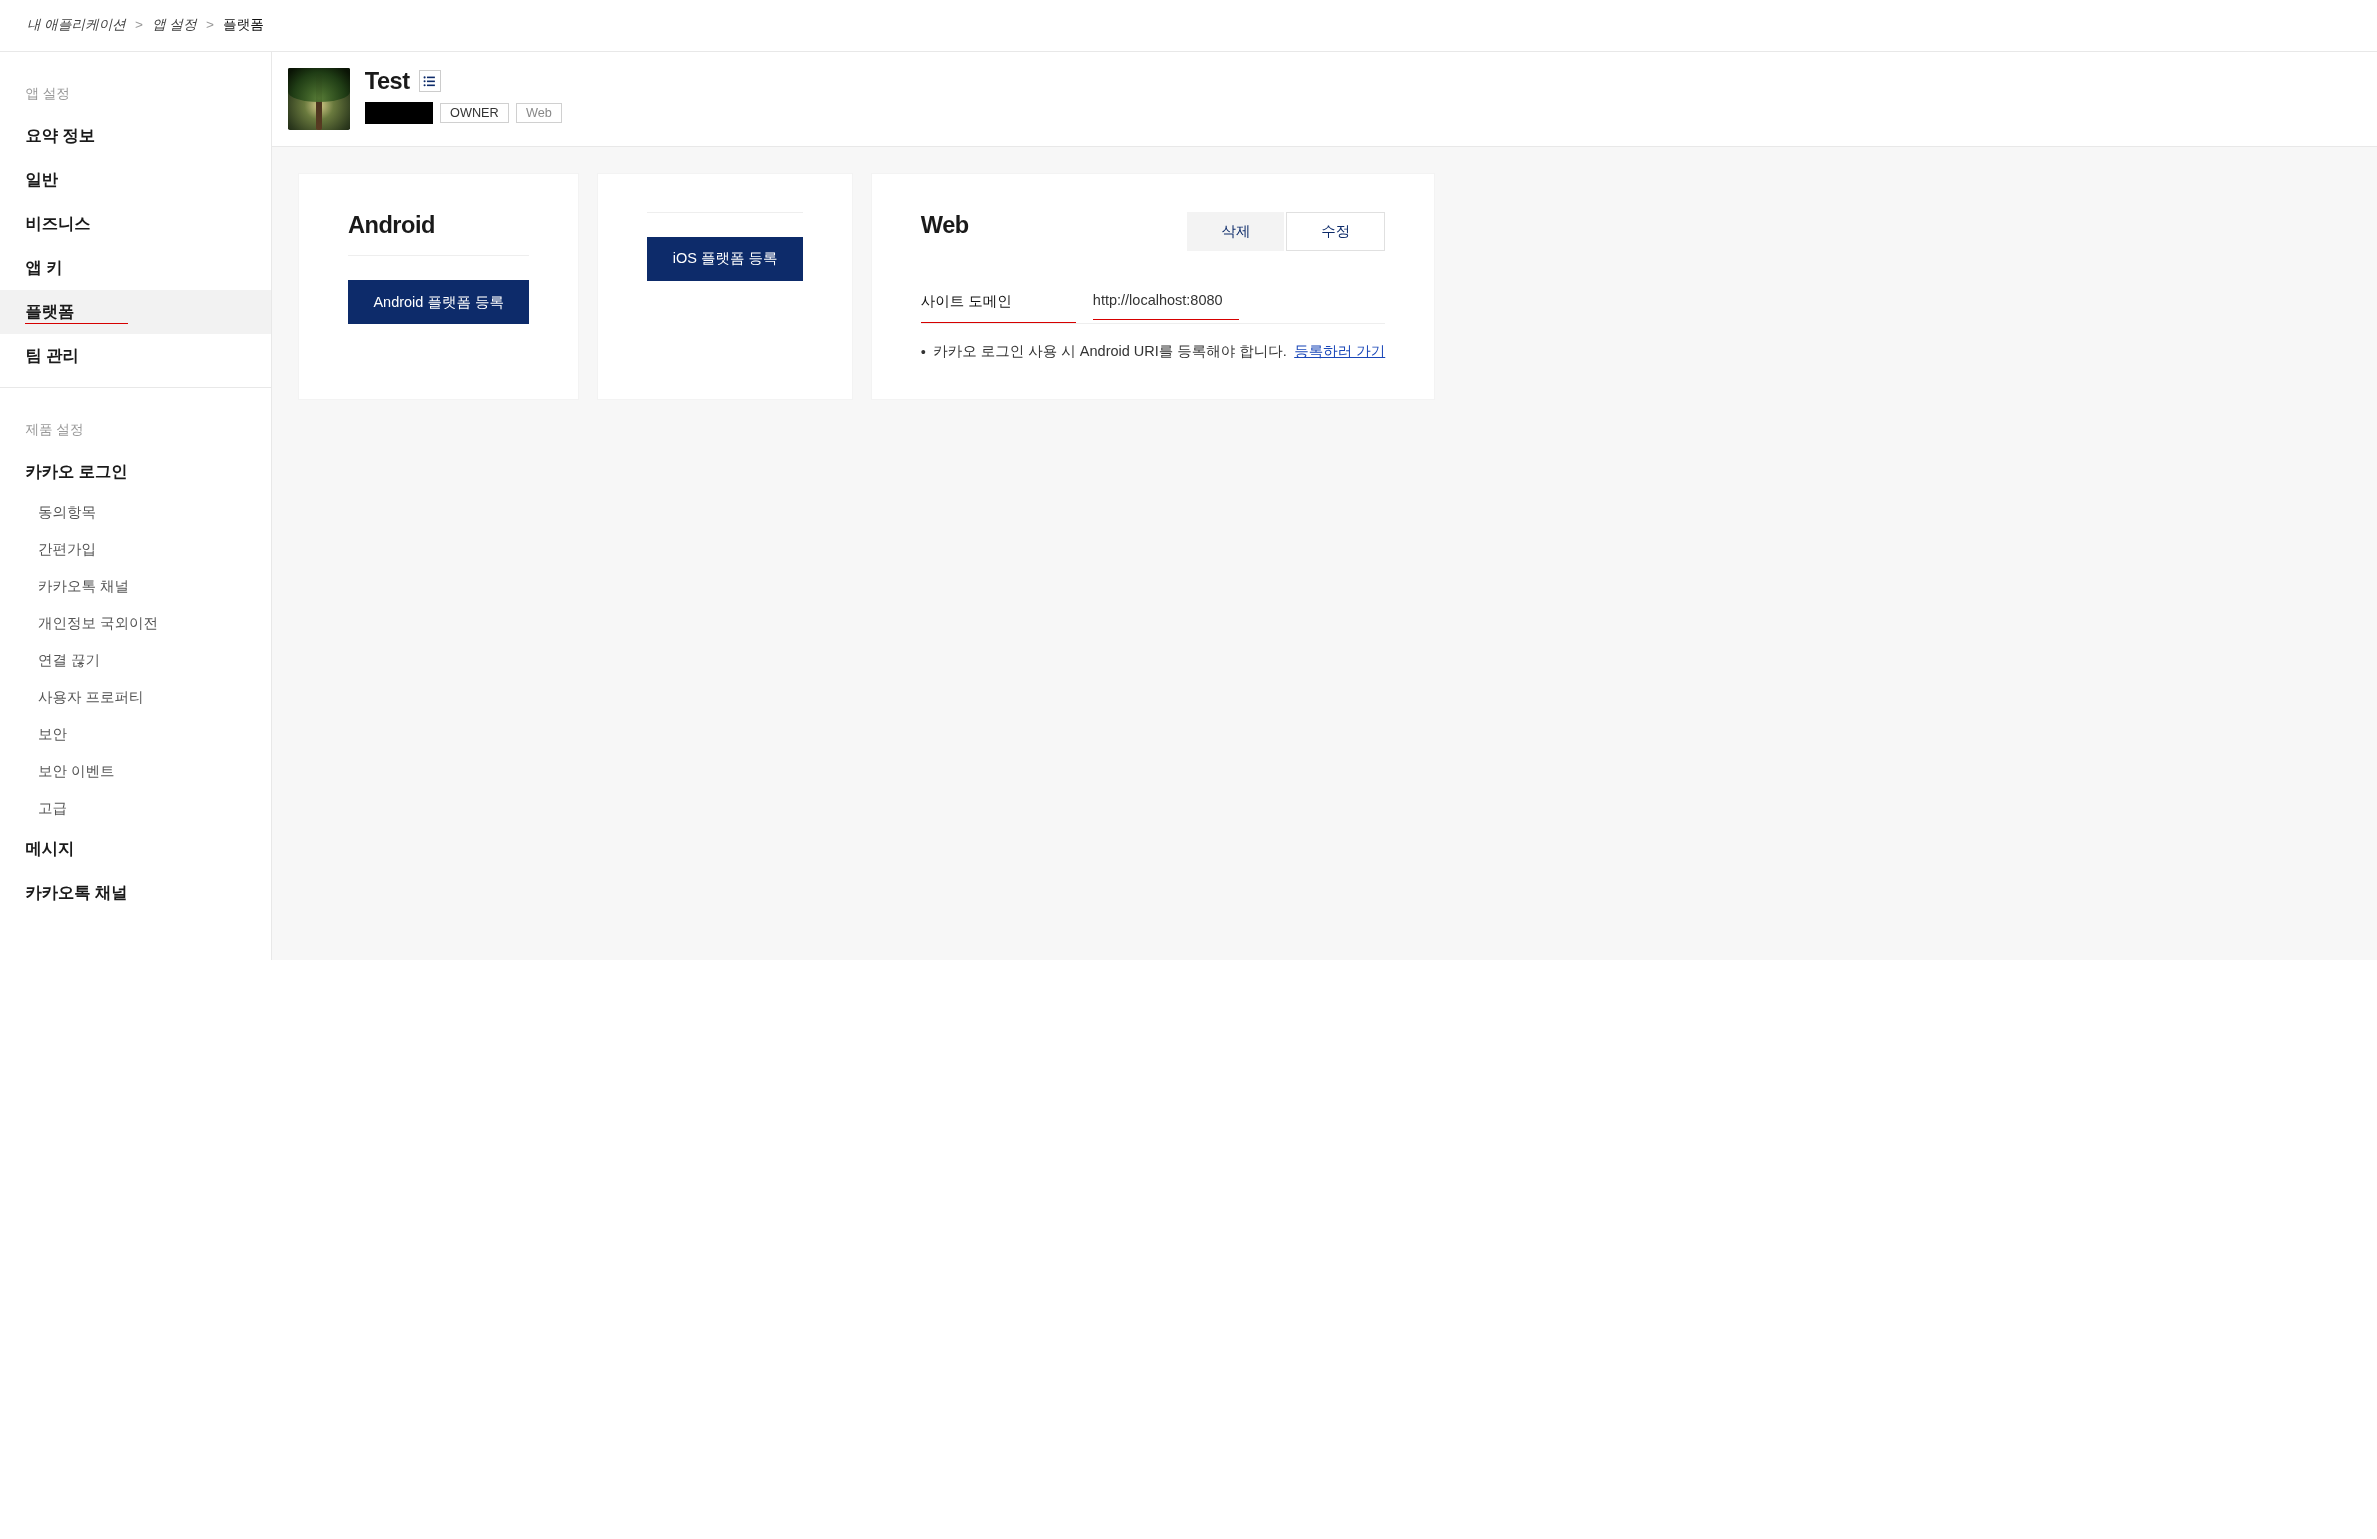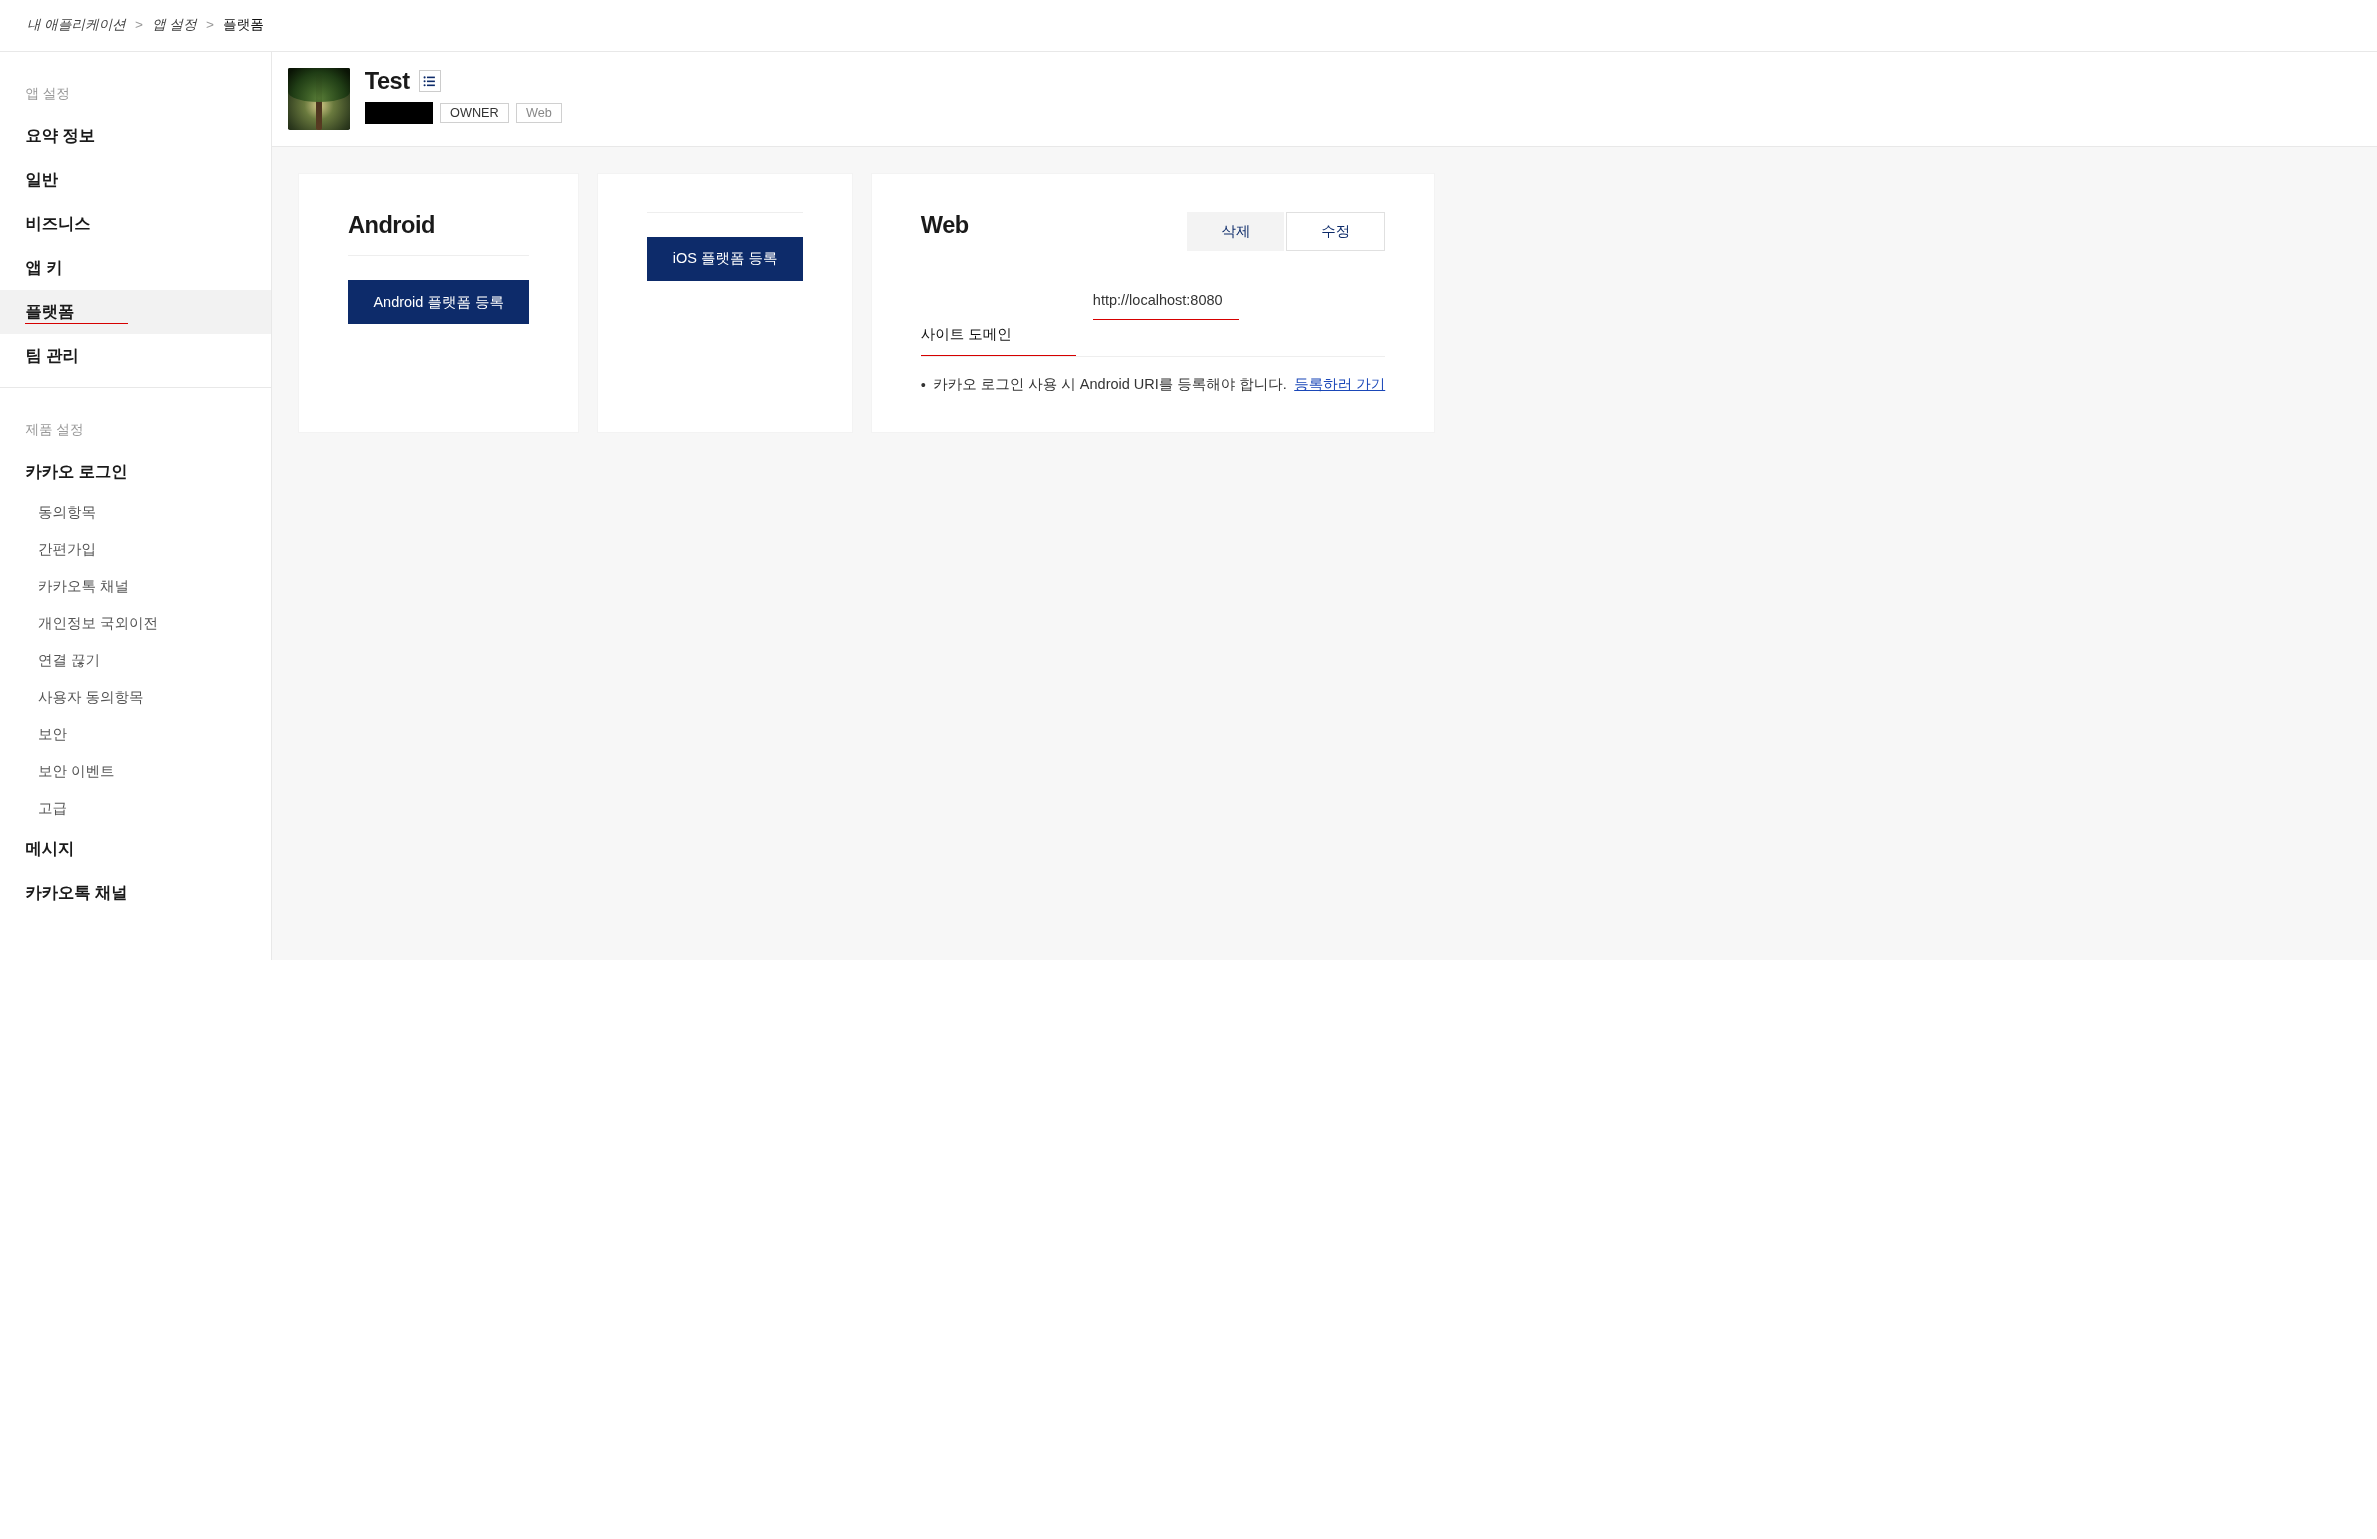--- a/index.html
+++ b/index.html
@@ -159,21 +159,21 @@
       <div class="sidebar-item">팀 관리</div>
     </div>
     <div class="sidebar-group" style="border-bottom:none;">
       <div class="sidebar-header">제품 설정</div>
       <div class="sidebar-item">카카오 로그인</div>
       <div class="sub-item">동의항목</div>
       <div class="sub-item">간편가입</div>
       <div class="sub-item">카카오톡 채널</div>
       <div class="sub-item">개인정보 국외이전</div>
       <div class="sub-item">연결 끊기</div>
-      <div class="sub-item">사용자 동의항목</div>
+      <div class="sub-item">사용자 프로퍼티</div>
       <div class="sub-item">보안</div>
       <div class="sub-item">보안 이벤트</div>
       <div class="sub-item">고급</div>
       <div class="sidebar-item">메시지</div>
       <div class="sidebar-item">카카오톡 채널</div>
     </div>
   </nav>
 
   <main class="main">
     <header class="app-header">
@@ -215,21 +215,21 @@
       <section class="card">
         <div class="card-header-row">
           <h2>Web</h2>
           <div class="card-actions">
             <button class="secondary-btn">삭제</button>
             <button class="secondary-btn" style="background:#fff;border:0.9px solid #e0e0e0;">수정</button>
           </div>
         </div>
         <div style="height:23.6px"></div>
         <div class="kv-row">
-          <div class="kv-key"><span class="red-underline" style="padding-right:64px;margin-top:33px;">사이트 도메인</span></div>
+          <div class="kv-key"><span class="red-underline" style="padding-right:64px;">사이트 도메인</span></div>
           <div class="kv-val"><span class="red-underline" style="padding-right:16.3px;">http://localhost:8080</span></div>
         </div>
         <div class="note-row">
           <span class="bullet">•</span>
           <span>카카오 로그인 사용 시 Android URI를 등록해야 합니다.</span>
           <a class="link">등록하러 가기</a>
         </div>
       </section>
     </div>
   </main>

